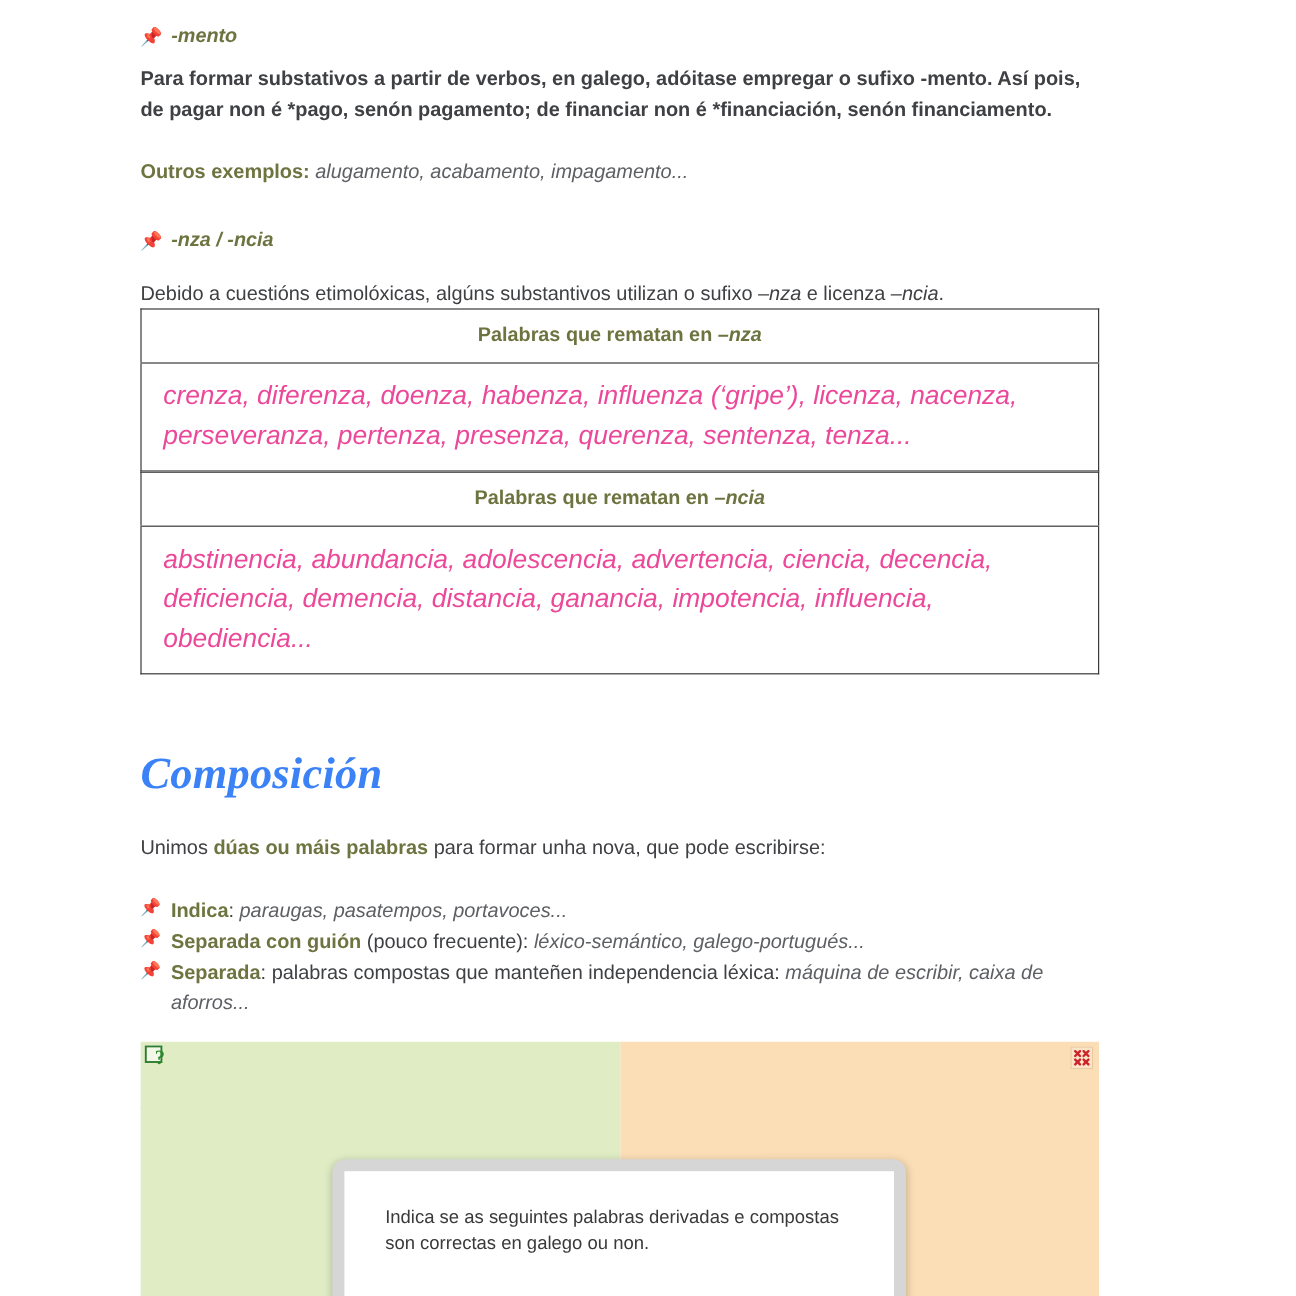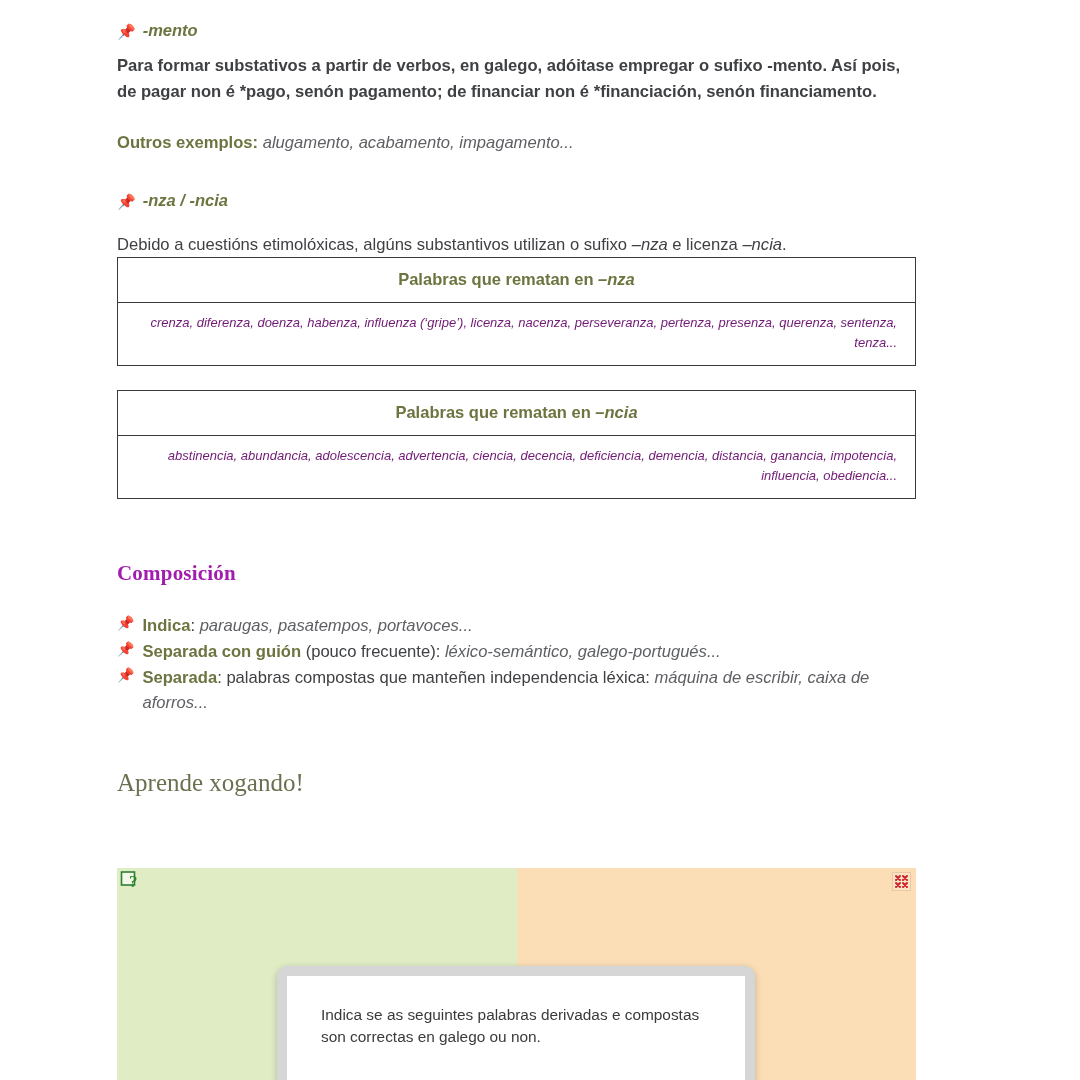--- a/index.html
+++ b/index.html
@@ -76,36 +76,37 @@
     border-bottom: 1px solid #3a3a3a;
     padding: 12px 10px 13px;
     text-align: center;
     font-size: 16.5px;
     font-weight: bold;
     color: #6e7440;
   }
   .wordtable th i { font-style: italic; }
   .wordtable td {
     padding: 10px 18px 13px;
-    text-align: right;
-    font-size: 13px;
+    text-align: left;
+    font-size: 22px;
     font-style: italic;
-    color: #701a75;
+    color: #ec4899;
     line-height: 1.5;
   }
 
   
   .section-heading {
     margin: 0;
     font-family: "Liberation Serif", serif;
     font-weight: bold;
-    color: #a21caf;
-    font-size: 21px;
+    color: #3b82f6;
+    font-size: 37px;
     line-height: 1.2;
     letter-spacing: .2px;
+    font-style: italic;
   }
   .sub-heading {
     margin: 0;
     font-family: "Liberation Serif", serif;
     font-weight: normal;
     color: #6c7050;
     font-size: 25px;
     line-height: 1.2;
   }
 
@@ -218,35 +219,38 @@
         <th>
           <span>Palabras que rematan en </span><i>–nza</i>
         </th>
       </tr>
       <tr>
         <td>crenza, diferenza, doenza, habenza, influenza (‘gripe’), licenza, nacenza, perseveranza, pertenza, presenza, querenza, sentenza, tenza...</td>
       </tr>
     </tbody>
       </table>
 
-    <table class="wordtable" style="margin-top:24px;">
+    <table class="wordtable" style="">
       <tbody>
           <tr>
         <th>
           <span>Palabras que rematan en </span><i>–ncia</i>
         </th>
       </tr>
       <tr>
         <td>abstinencia, abundancia, adolescencia, advertencia, ciencia, decencia, deficiencia, demencia, distancia, ganancia, impotencia, influencia, obediencia...</td>
       </tr>
     </tbody>
       </table>
 
     <h2 class="section-heading" style="margin-top:62px;">Composición</h2>
 
+    <p class="para" style="margin-top:25px;">
+      <span>Unimos </span><b class="olive-bold">dúas ou máis palabras</b><span> para formar unha nova, que pode escribirse:</span>
+    </p>
 
     <ul class="pinlist" style="margin-top:26px;">
       <li>
         <span class="pin-icon">📌</span>
         <span class="li-text">
           <b class="olive-bold">Indica</b><span>: </span><i class="gray-italic">paraugas, pasatempos, portavoces...</i>
         </span>
       </li>
       <li>
         <span class="pin-icon">📌</span>

